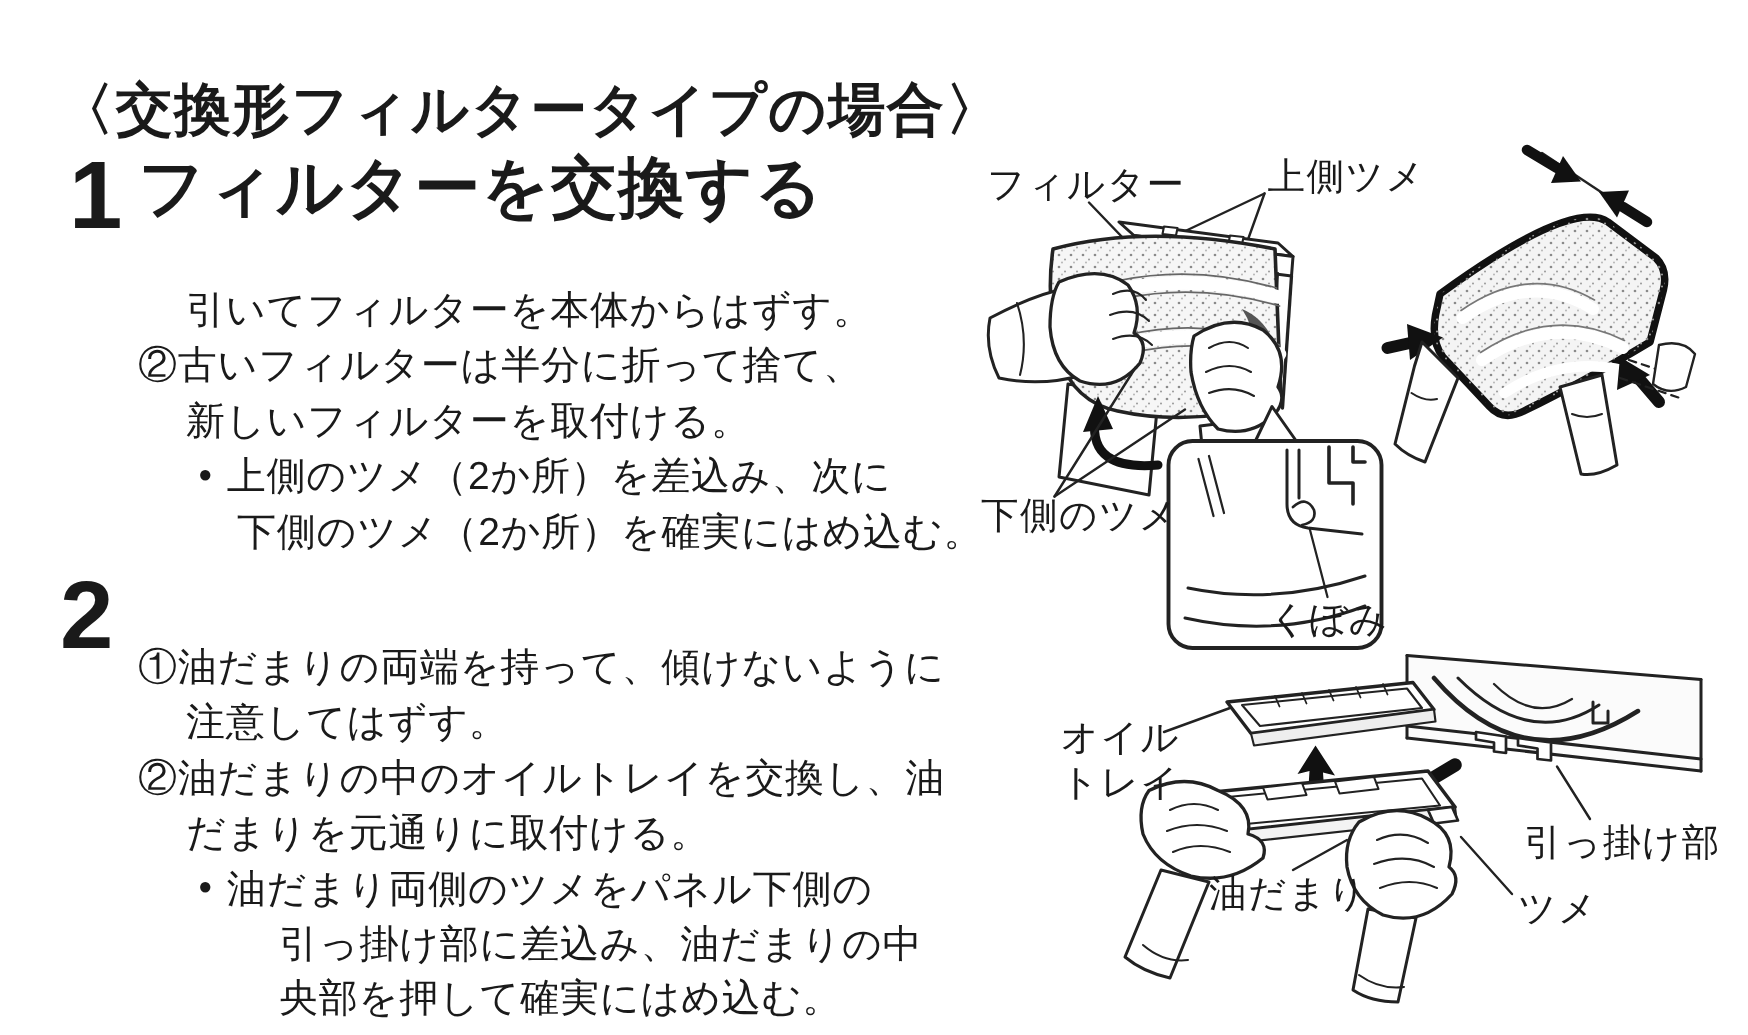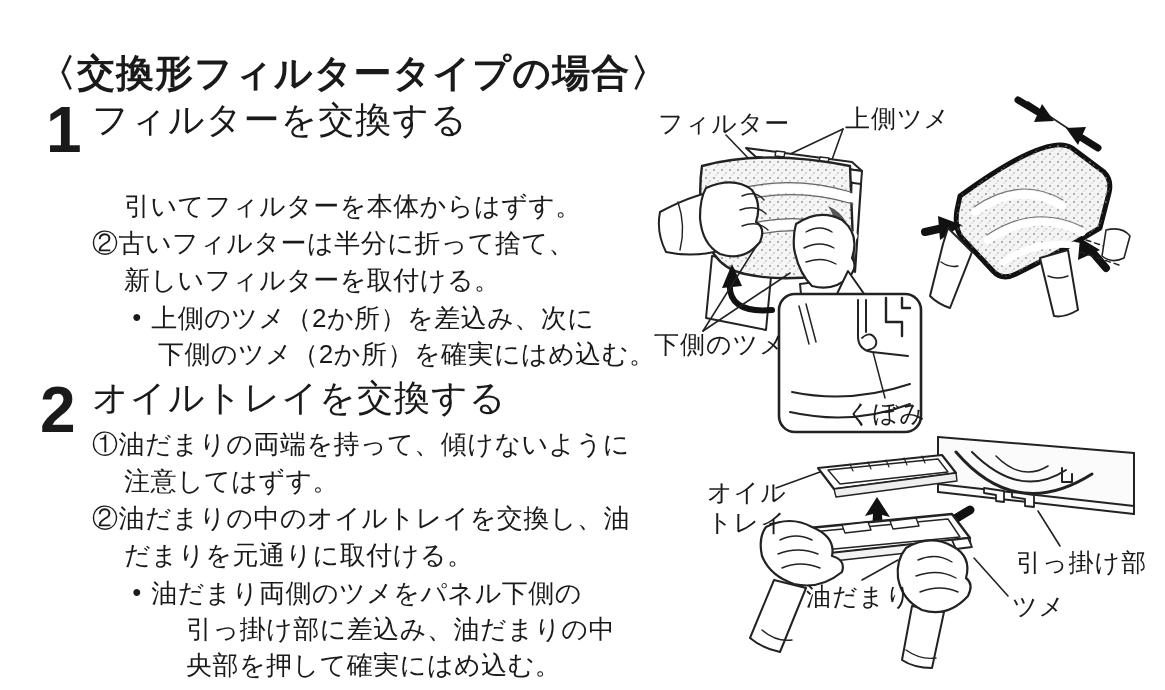--- a/index.html
+++ b/index.html
@@ -3,21 +3,21 @@
 <meta charset="utf-8">
 <style>
   html,body { margin:0; padding:0; background:#fff; }
   .page {
     position:relative; width:1165px; height:690px; background:#ffffff;
     font-family:"Liberation Sans", sans-serif; color:#1a1a1a; overflow:hidden;
   }
   .abs { position:absolute; white-space:nowrap; }
   .title { font-size:38px; font-weight:700; letter-spacing:1px; }
   .step-num { font-size:64px; font-weight:700; line-height:1; }
-  .step-heading { font-size:36px; font-weight:400; letter-spacing:1px; }
+  .step-heading { font-size:44px; font-weight:700; letter-spacing:1px; }
   .body-line { font-size:26px; letter-spacing:0.5px; line-height:34px; }
   .bullet-marker { font-size:16px; margin-right:9px; vertical-align:5px; }
   .fig-label { font-size:25px; letter-spacing:1px; line-height:30px; }
   svg.art { position:absolute; left:0; top:0; }
 </style>
 </head>
 <body>
 
 <div class="page">
 
@@ -215,21 +215,20 @@
 
   <div class="abs body-line" style="left:92px;  top:226px;">②古いフィルターは半分に折って捨て、</div>
   <div class="abs body-line" style="left:124px; top:189px;">引いてフィルターを本体からはずす。</div>
   <div class="abs body-line" style="left:124px; top:263px;">新しいフィルターを取付ける。</div>
   <div class="abs body-line" style="left:132px; top:300px;">
     <span class="bullet-marker">●</span><span>上側のツメ（2か所）を差込み、次に</span>
   </div>
   <div class="abs body-line" style="left:158px; top:337px;">下側のツメ（2か所）を確実にはめ込む。</div>
 
   <div class="abs step-num" style="left:40px; top:378px;">2</div>
-  <div class="abs step-heading" style="left:92px; top:374px;">オイルトレイを交換する</div>
 
   <div class="abs body-line" style="left:92px;  top:427px;">①油だまりの両端を持って、傾けないように</div>
   <div class="abs body-line" style="left:124px; top:464px;">注意してはずす。</div>
   <div class="abs body-line" style="left:92px;  top:501px;">②油だまりの中のオイルトレイを交換し、油</div>
   <div class="abs body-line" style="left:124px; top:538px;">だまりを元通りに取付ける。</div>
   <div class="abs body-line" style="left:132px; top:575px;">
     <span class="bullet-marker">●</span><span>油だまり両側のツメをパネル下側の</span>
   </div>
   <div class="abs body-line" style="left:186px; top:612px;">引っ掛け部に差込み、油だまりの中</div>
   <div class="abs body-line" style="left:186px; top:648px;">央部を押して確実にはめ込む。</div>

